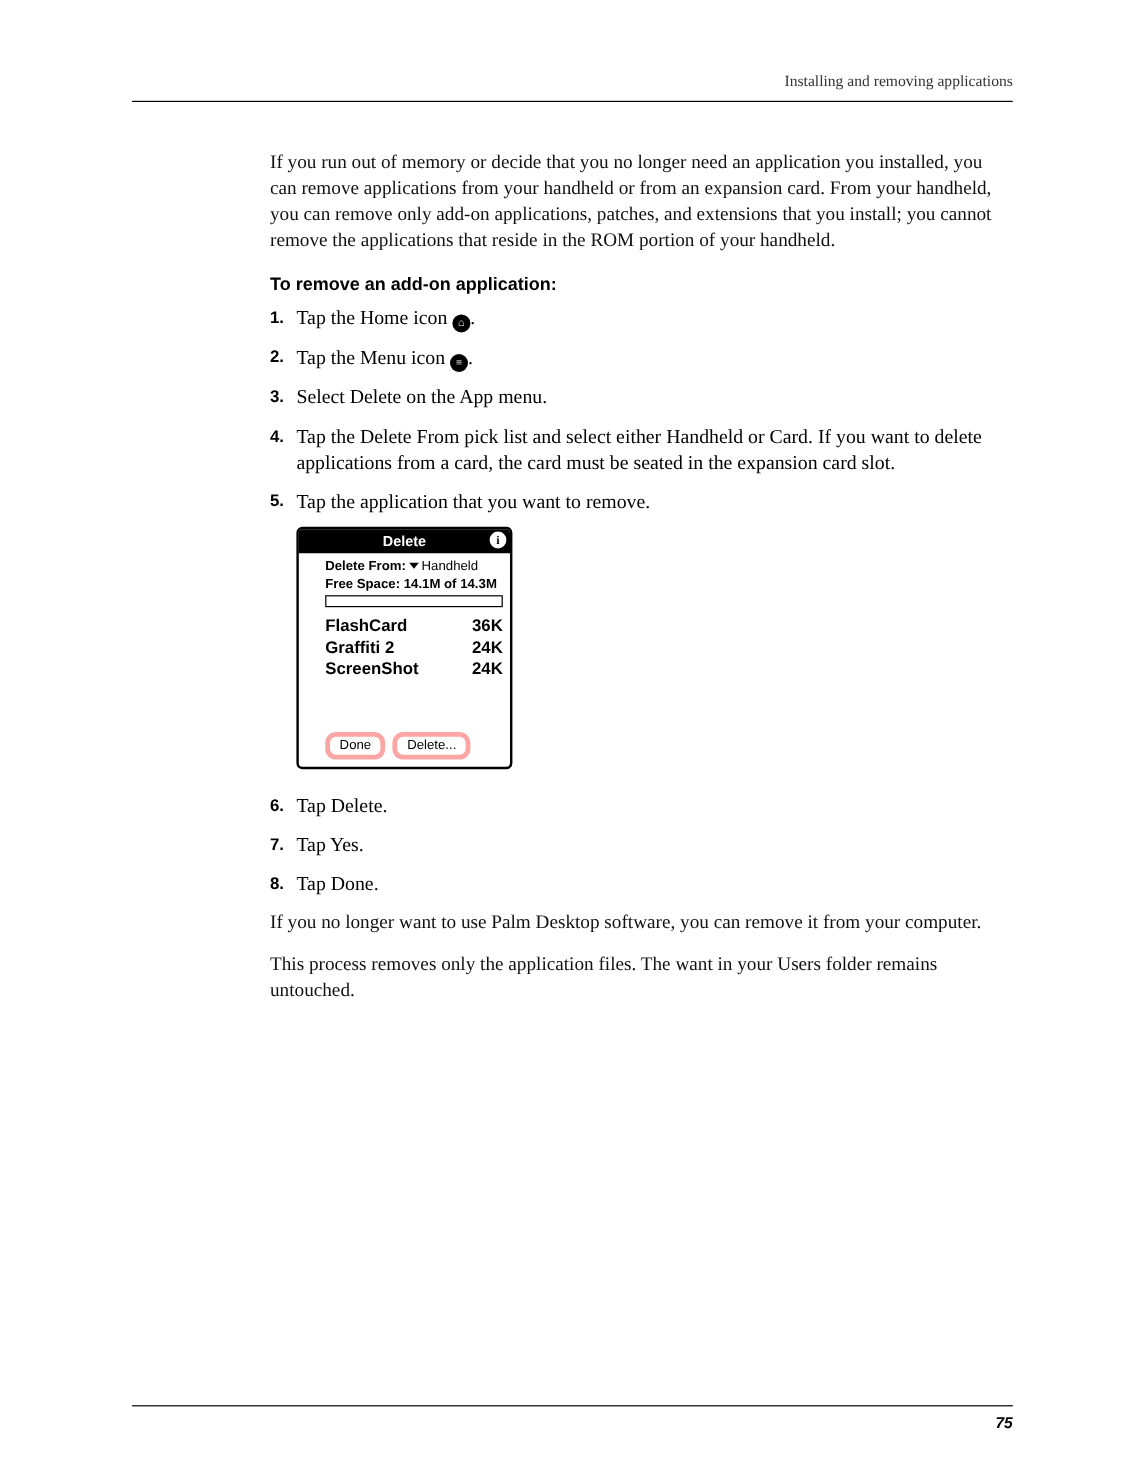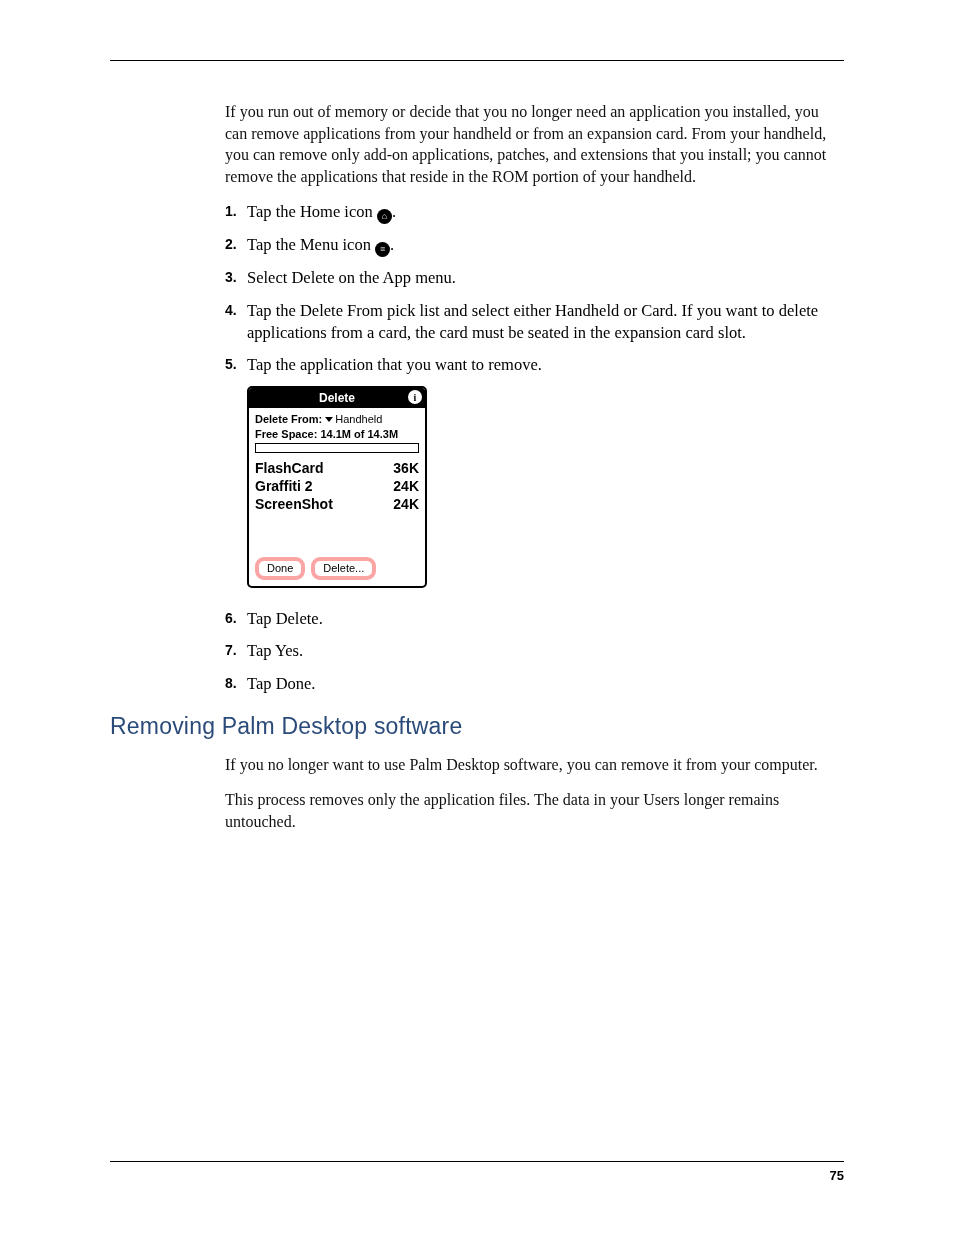--- a/index.html
+++ b/index.html
@@ -122,21 +122,21 @@
     background: #fff;
     color: #000;
     display: flex;
     align-items: center;
     justify-content: center;
     font-size: 10px;
     font-weight: bold;
     font-family: Georgia, serif;
   }
   .palm-body {
-    padding: 4px 6px 6px 6px;
+    padding: 4px 6px 6px 22px;
   }
   .palm-row {
     font-size: 11px;
     font-weight: bold;
     line-height: 1.3;
   }
   .palm-dropdown-val {
     font-weight: normal;
   }
   .palm-arrow {
@@ -173,46 +173,49 @@
     border: 4px solid #fca5a5;
     border-radius: 9px;
     padding: 0 8px;
     font-size: 11px;
     line-height: 15px;
     background: #fff;
     font-family: Tahoma, Arial, sans-serif;
   }
   .footer {
     position: absolute;
-    bottom: 52px;
+    bottom: 42px;
     left: 110px;
     right: 110px;
+    font-style: italic;
   }
   .bottom-rule {
     border: none;
     border-top: 1px solid #000;
     margin-bottom: 6px;
   }
   .page-num {
     text-align: right;
     font-family: Arial, sans-serif;
     font-size: 13px;
     font-weight: bold;
   }
 </style>
 </head>
 <body>
 
 <div class="page">
+  <div class="running-header">Installing and removing applications</div>
   <hr class="top-rule">
 
 
   <div class="body-block">
     <p class="body-text">If you run out of memory or decide that you no longer need an application you installed, you can remove applications from your handheld or from an expansion card. From your handheld, you can remove only add-on applications, patches, and extensions that you install; you cannot remove the applications that reside in the ROM portion of your handheld.</p>
 
+    <div class="procedure-title">To remove an add-on application:</div>
 
     <ol class="steps">
       <li>
         <span class="step-num">1.</span>
         <span class="step-text">
           <span>Tap the Home icon </span><span class="inline-icon-circle">⌂</span><span>.</span>
         </span>
       </li>
       <li>
         <span class="step-num">2.</span>
@@ -276,23 +279,22 @@
         <span class="step-num">7.</span>
         <span class="step-text">Tap Yes.</span>
       </li>
       <li>
         <span class="step-num">8.</span>
         <span class="step-text">Tap Done.</span>
       </li>
     </ol>
   </div>
 
-  <h2 class="section-heading" style="margin-top:18px">Removing Palm Desktop software</h2>
   <div class="body-block">
     <p class="body-text">If you no longer want to use Palm Desktop software, you can remove it from your computer.</p>
-    <p class="body-text">This process removes only the application files. The data in your Users longer remains untouched.</p>
+    <p class="body-text">This process removes only the application files. The want in your Users folder remains untouched.</p>
   </div>
 </div>
 
 <div class="footer">
   <hr class="bottom-rule">
   <div class="page-num">75</div>
 </div>
 
 </body></html>

